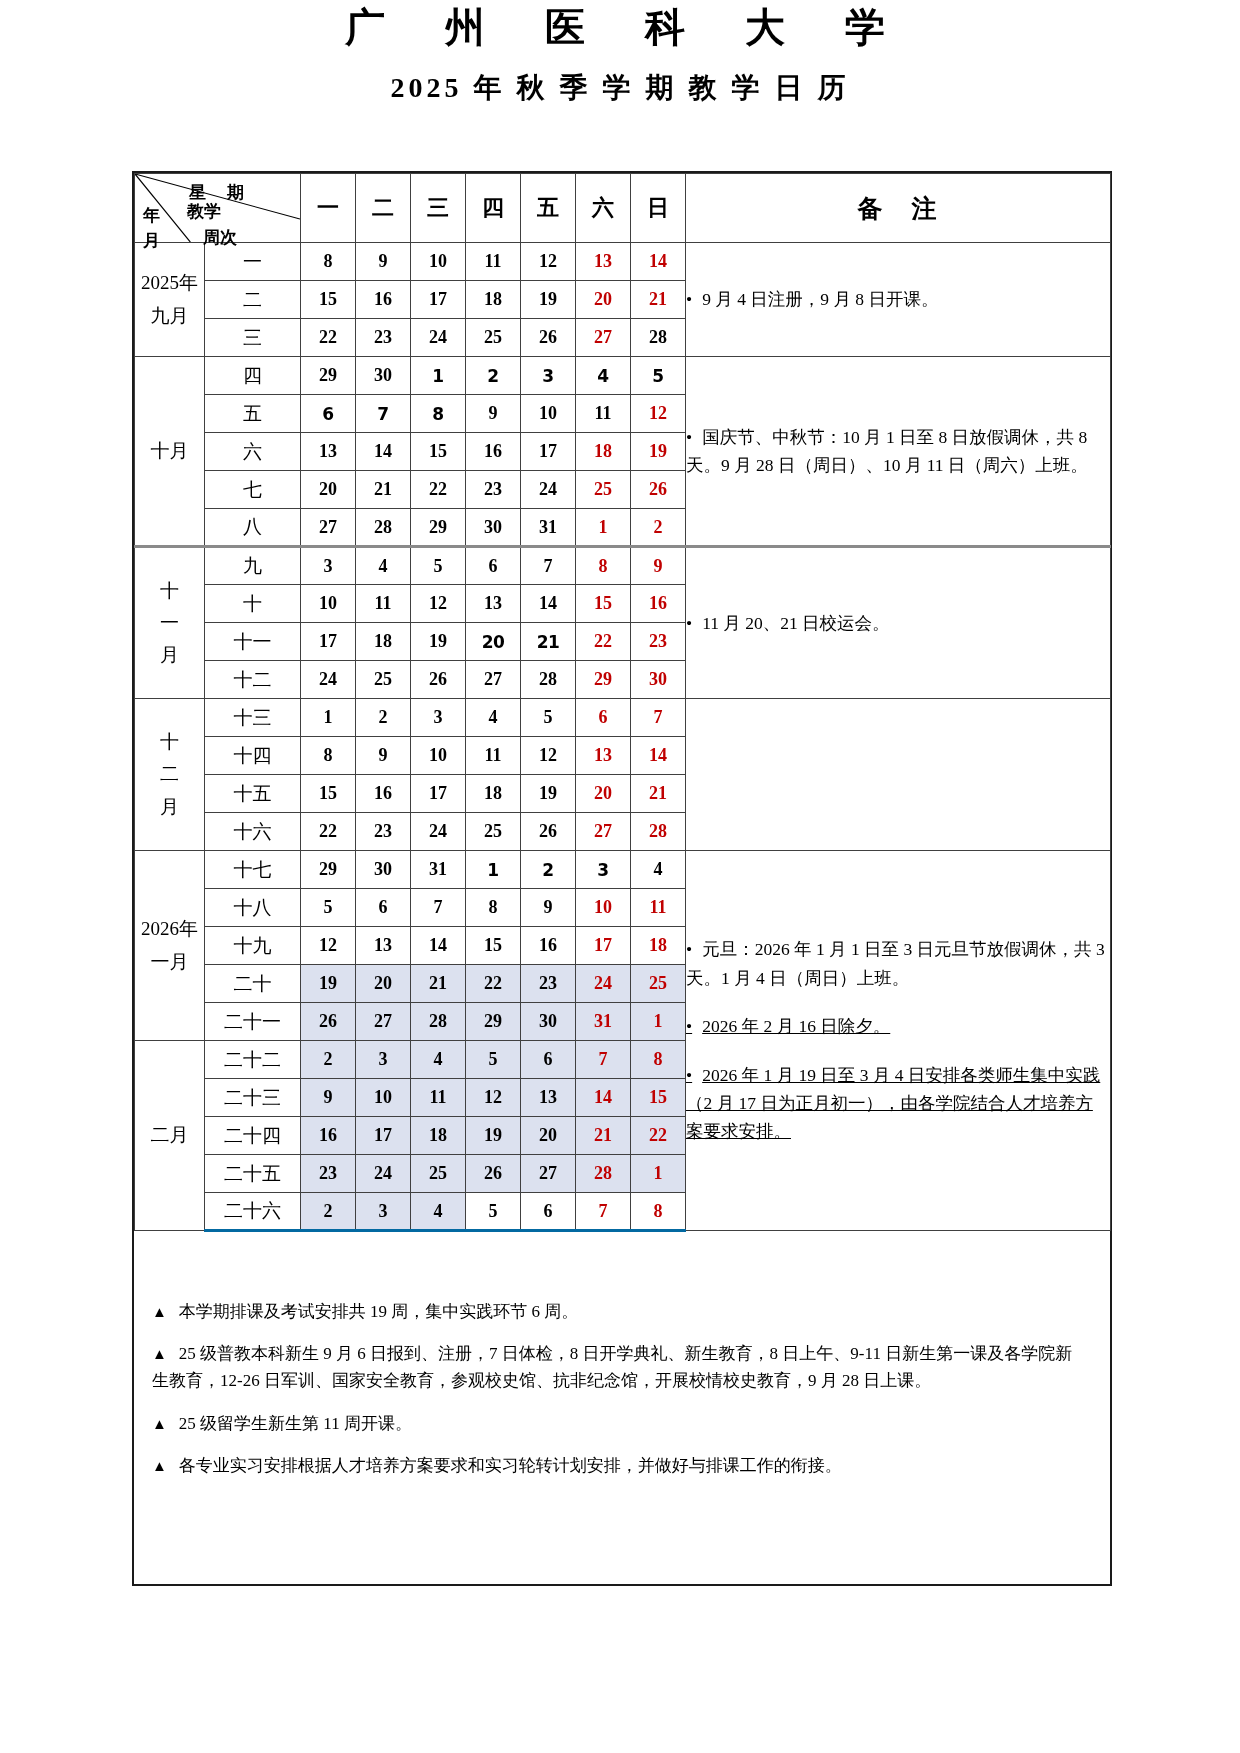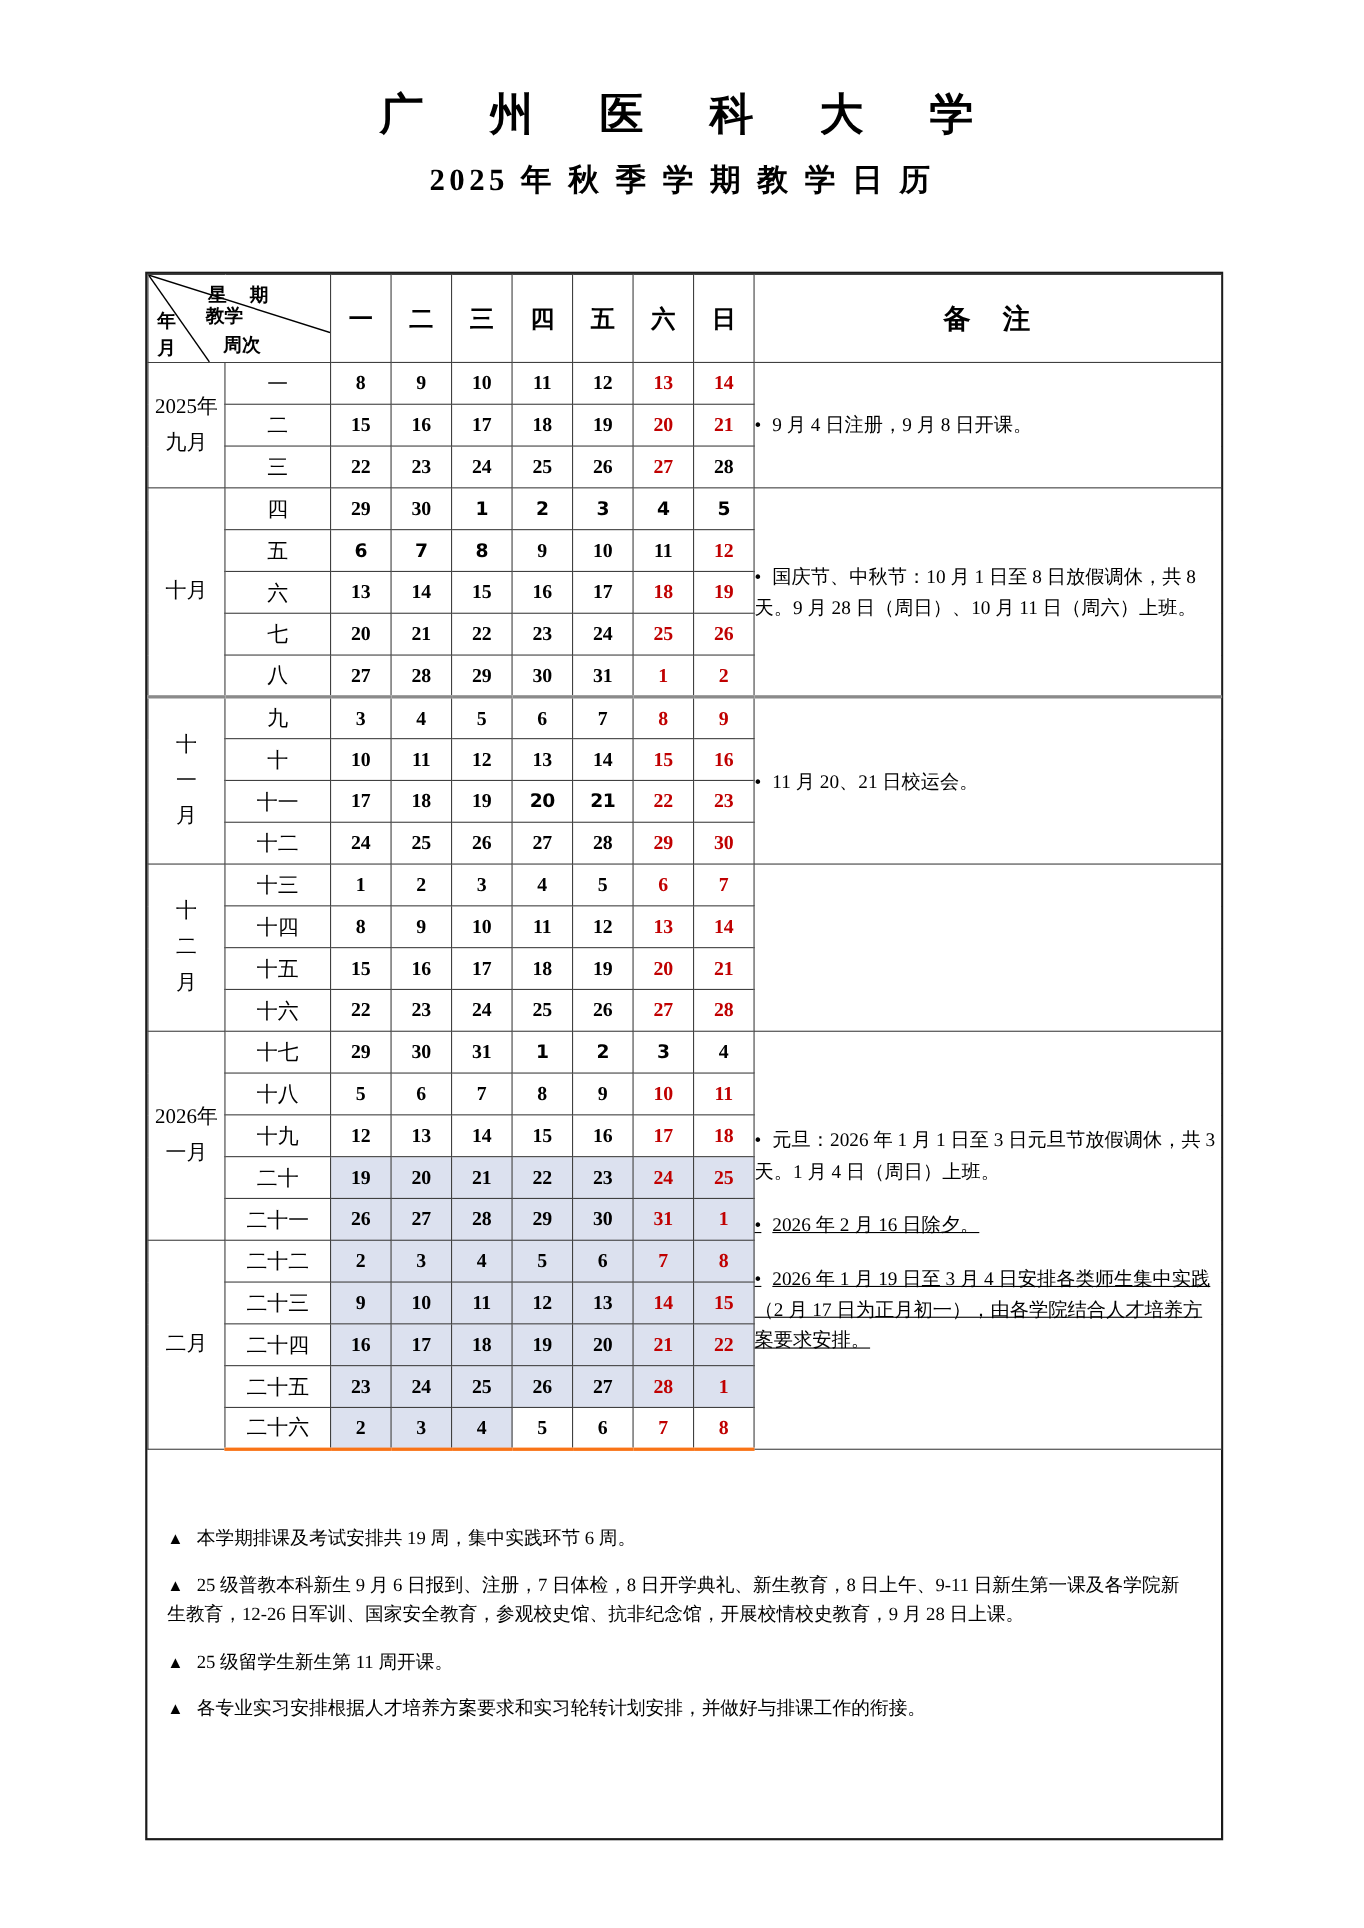--- a/index.html
+++ b/index.html
@@ -1,32 +1,32 @@
 <!DOCTYPE html>
 <html style="--red: #c00000; --shade: #dce1ef;"><head>
 <meta charset="utf-8">
 <style>
   html,body{margin:0;padding:0;background:#ffffff;}
   .page{
     width:1240px;height:1753px;background:#fff;position:relative;overflow:hidden;
     font-family:"Liberation Serif","DejaVu Serif",serif;color:#000;
   }
   .title{
-    text-align:center;padding-top:76px;font-size:40px;font-weight:bold;
+    text-align:center;font-size:40px;font-weight:bold;
     font-family:"DejaVu Serif","Liberation Serif",serif;letter-spacing:10px;
   }
   .subtitle{
     text-align:center;margin-top:14px;font-size:28px;letter-spacing:4px;font-weight:bold;
   }
   .box{
     width:976px;margin:64px 0 0 132px;border:2px solid #1a1a1a;
   }
   table.cal{border-collapse:collapse;table-layout:fixed;width:976px;}
   table.cal th,table.cal td{border:1px solid #404040;padding:0;}
-  thead tr{height:80px;}
+  thead tr{height:69px;}
   tbody tr{height:38px;}
   .corner{position:relative;background:#fff;}
   .corner svg{position:absolute;left:0;top:0;width:100%;height:100%;}
   .corner span{position:absolute;font-size:17px;font-weight:bold;white-space:nowrap;}
   .c-week{top:7px;left:54px;letter-spacing:2px;}
   .c-year{top:30px;left:8px;}
   .c-teach{top:26px;left:52px;}
   .c-month{top:55px;left:8px;}
   .c-weeknum{top:52px;left:68px;}
   .day-header{font-size:22px;font-weight:bold;text-align:center;}
@@ -40,21 +40,21 @@
   .s-r{color:var(--red,#c00000);}
   .s-h{font-family:"DejaVu Sans","Liberation Sans",sans-serif;font-weight:900;font-size:17px;letter-spacing:-0.5px;}
   .shaded{background:var(--shade,#dce1ef);}
   .remarks-cell{
     font-size:17.5px;text-align:left;vertical-align:middle;
     padding:10px 14px 10px 16px;line-height:1.62;
   }
   .remark-item + .remark-item{margin-top:20px;text-decoration:underline;}
   .bullet{margin-right:10px;}
   tr.thick-top td{border-top:3px solid #8a8a8a;}
-  tr.last-row td{border-bottom:3px solid #f97316;}
+  tr.last-row td{border-bottom:3px solid #0369a1;}
   .footnotes{padding:66px 26px 90px 18px;}
   .footnote-item{font-size:17px;line-height:1.6;margin-bottom:15px;}
   .fn-marker{margin-right:12px;font-size:15px;}
 </style>
 </head>
 <body>
 
 <div class="page">
 
   <div class="title">广　州　医　科　大　学</div>

